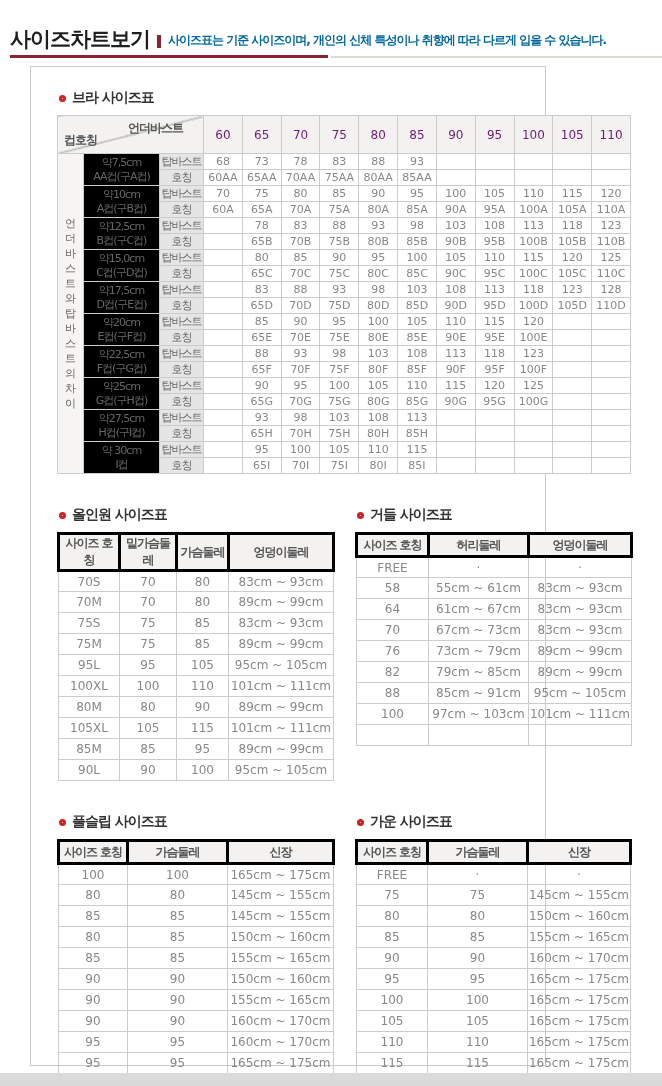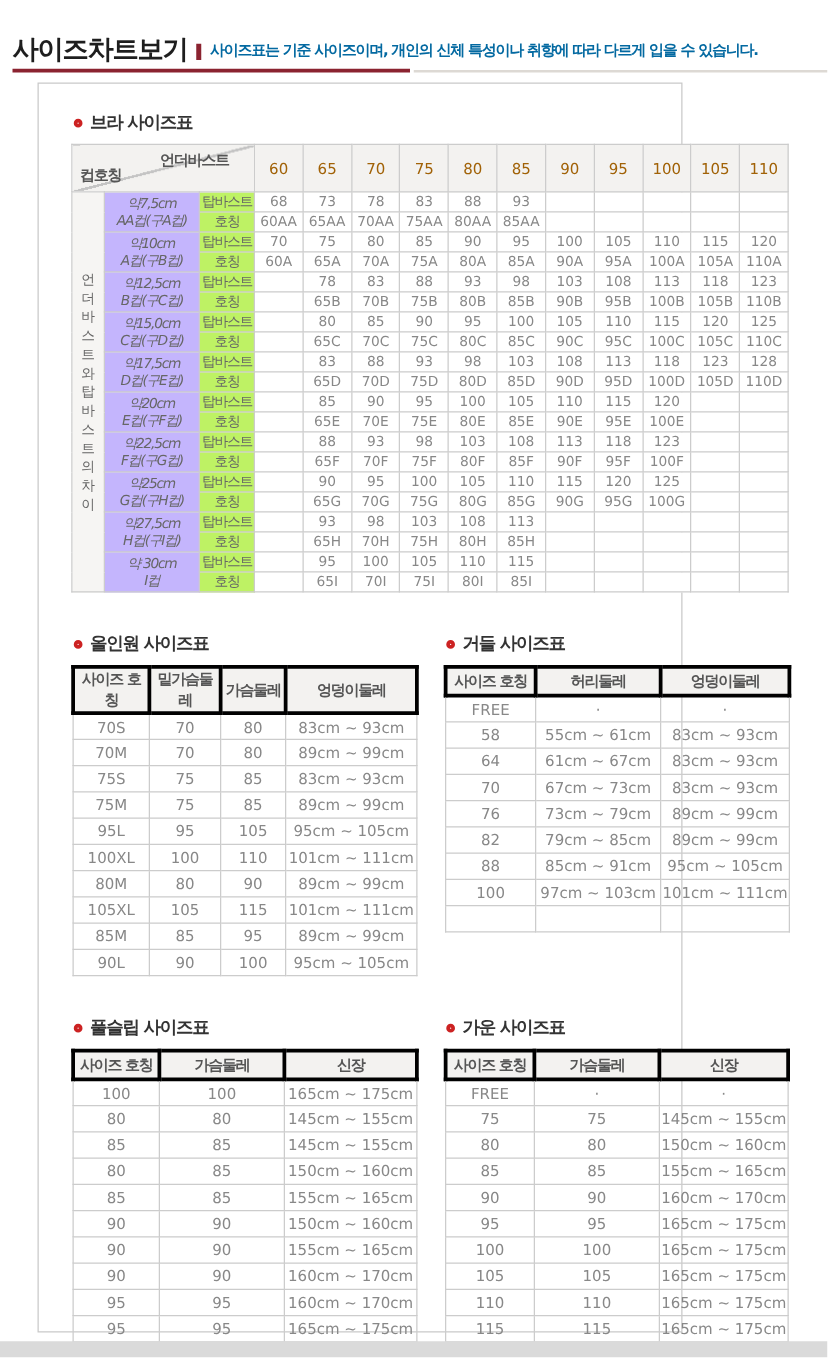--- a/index.html
+++ b/index.html
@@ -30,25 +30,25 @@
   #bra-table th, #bra-table td { border:1px solid #ccc; text-align:center; }
   #bra-table th.corner {
     position:relative; height:38px; background-color:#f3f2f0;
     background-image:linear-gradient(to bottom right,
       transparent calc(50% - 1px), #c4c4c4 calc(50% - 1px),
       #c4c4c4 calc(50% + 1px), transparent calc(50% + 1px));
     text-align:right;
   }
   .c-top { position:absolute; top:4px; right:20px; font-size:12px; font-weight:bold; color:#555; letter-spacing:-1px; }
   .c-bot { position:absolute; bottom:4px; left:6px; font-size:12px; font-weight:bold; color:#555; letter-spacing:-1px; }
-  #bra-table th.size { background:#f3f2f0; font-size:12px; font-weight:normal; color:#a16207; height:38px; }
+  #bra-table th.size { background:#f3f2f0; font-size:12px; font-weight:normal; color:#701a75; height:38px; }
   #bra-table td { height:16px; font-size:11px; color:#888; line-height:12px; }
   #bra-table td.vlabel { background:#f6f5f3; color:#666; white-space:pre-line; line-height:15px; font-size:11px; }
-  #bra-table td.cuplabel { background:#c4b5fd; color:#666; line-height:14px; letter-spacing:-1px;font-style:italic; }
-  #bra-table td.rowtype { background:#bef264; color:#666; letter-spacing:-1px; }
+  #bra-table td.cuplabel { background:#000000; color:#666; line-height:14px; letter-spacing:-1px; }
+  #bra-table td.rowtype { background:#e5e5e5; color:#666; letter-spacing:-1px; }
   #bra-table td.val { background:#fff; }
   
   .grid { display:flex; gap:23px; margin-top:24px; }
   .sec { width:275px; }
   table.simple { border-collapse:collapse; table-layout:fixed; width:275px; }
   table.simple th { background:#f3f2f0; border:3px solid #000000; height:23px;
     font-size:12px; font-weight:bold; color:#555; letter-spacing:-1px; }
   table.simple td { border:1px solid #ccc; height:21px; text-align:center;
     font-size:12px; color:#888; }
   

